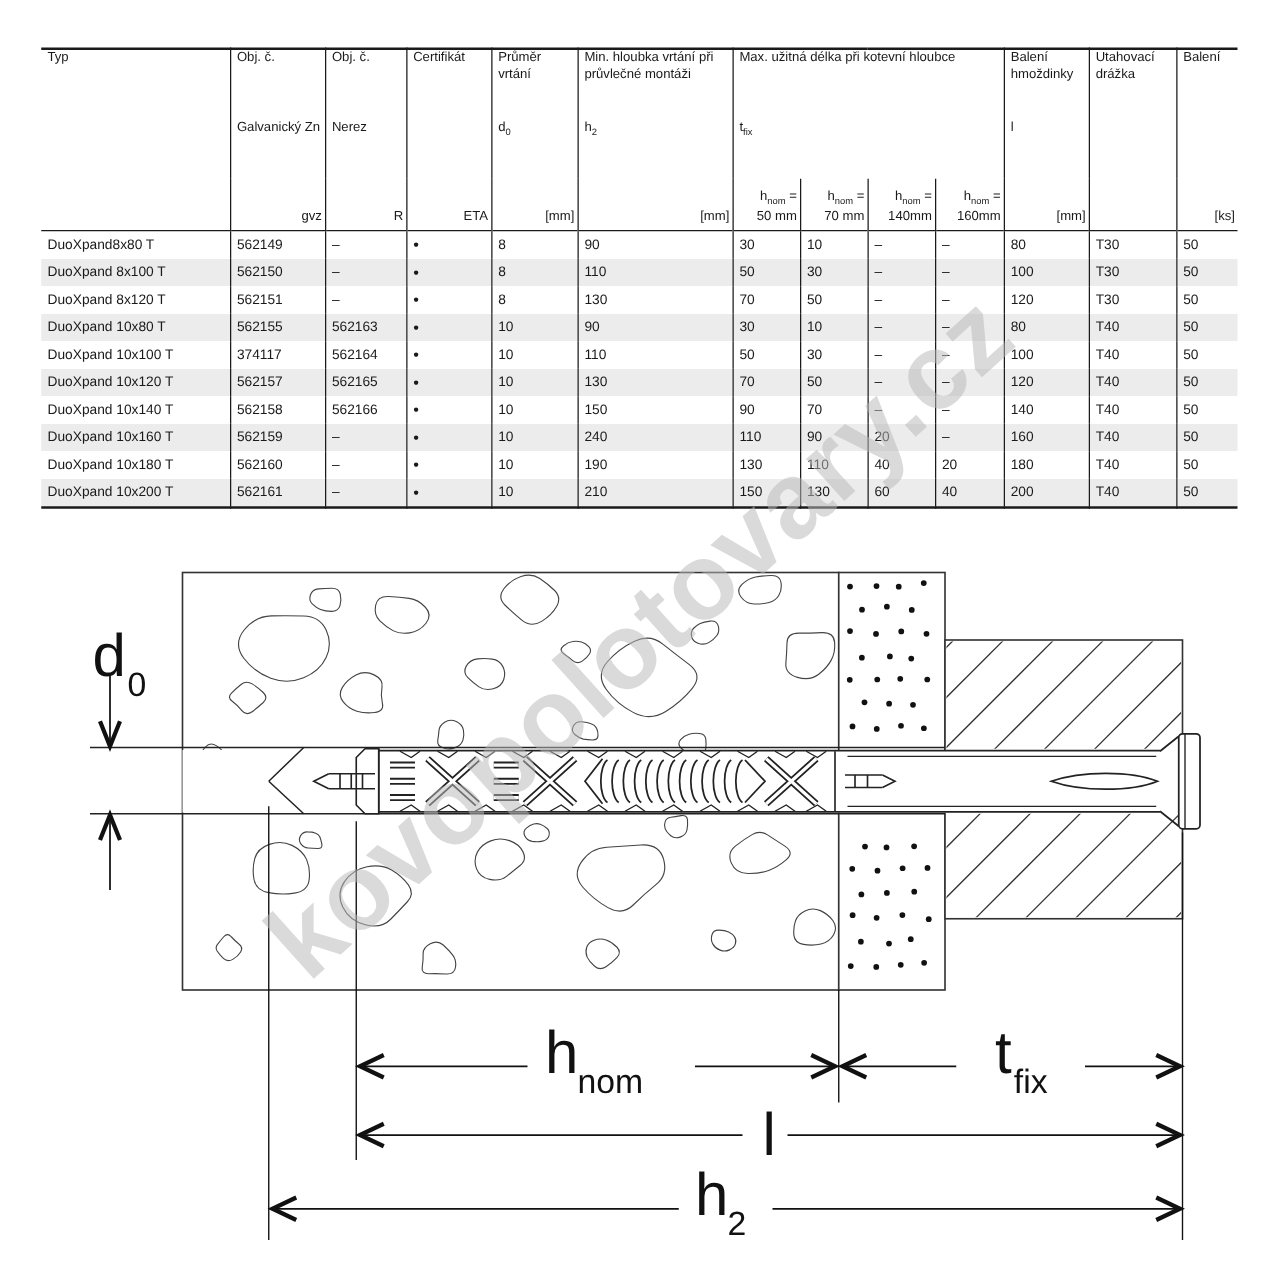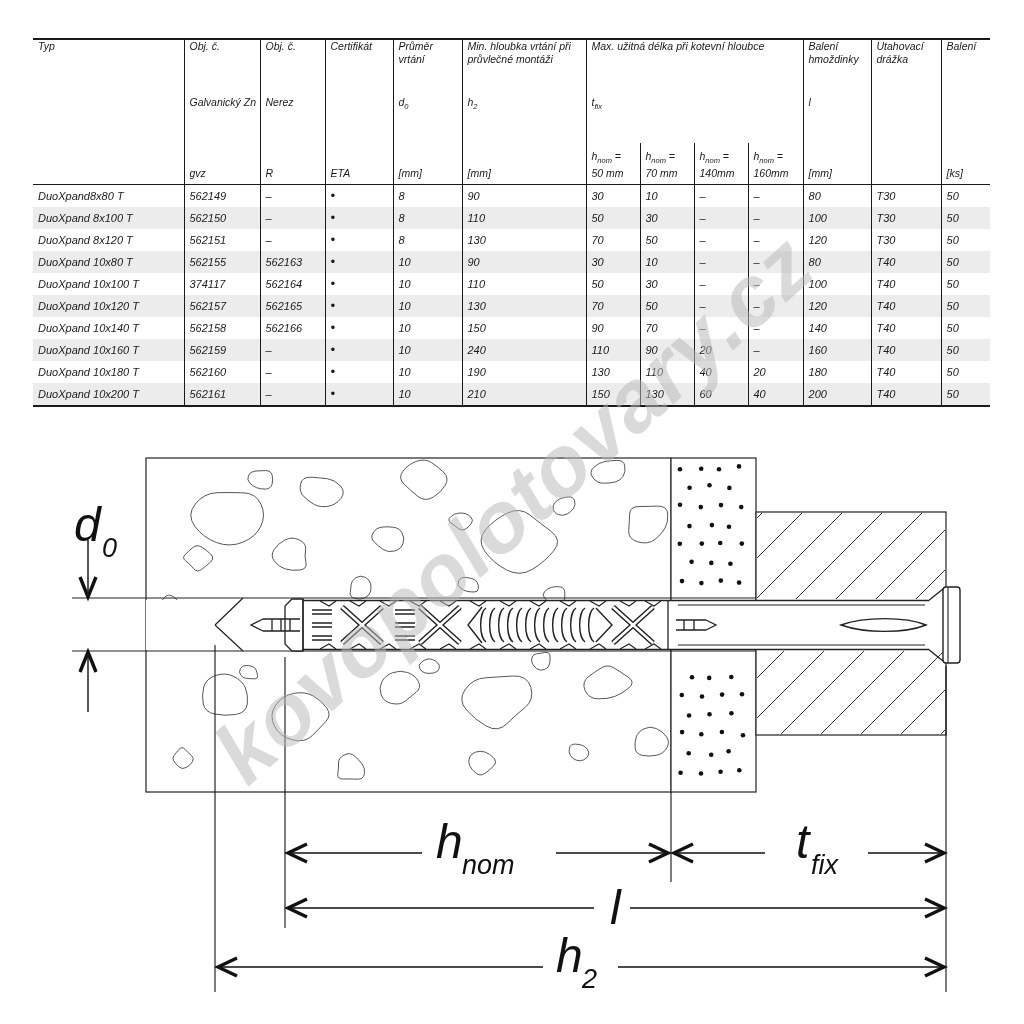--- a/index.html
+++ b/index.html
@@ -1,31 +1,31 @@
 <!DOCTYPE html>
 <html><head>
 <meta charset="utf-8">
 <style>
   html,body{margin:0;padding:0;}
   body{width:1024px;height:1024px;background:#fff;position:relative;overflow:hidden;
        font-family:"Liberation Sans",sans-serif;color:#1a1a1a;}
-  .page{position:absolute;inset:0;font-style:italic;}
+  .page{position:absolute;inset:0;}
 
   
   .spec-table{position:absolute;left:33px;top:38px;border-collapse:collapse;table-layout:fixed;
               width:957px;border-top:2px solid #1a1a1a;border-bottom:2px solid #1a1a1a;}
   .spec-table th,.spec-table td{border-right:1px solid #1a1a1a;padding:0 2px 0 5px;text-align:left;
               font-weight:normal;vertical-align:top;overflow:hidden;}
   .spec-table .last{border-right:none;}
   thead{border-bottom:1.5px solid #1a1a1a;}
   thead tr.r1{height:57px;}
   thead tr.r2{height:47px;}
   thead tr.r3{height:41px;}
   thead td,thead th{font-size:10.5px;line-height:1.22;}
-  thead tr.r3 td{vertical-align:bottom;padding-bottom:4px;}
+  thead tr.r3 td{vertical-align:bottom;padding-bottom:4px;text-align:right;}
   thead sub{font-size:7.5px;}
   .hnline{font-size:10.5px;margin-bottom:1px;}
   tbody td{font-size:11px;height:22px;line-height:22px;white-space:nowrap;}
   tbody tr.alt{background:#ececec;padding-left:32px;}
   tbody td.dot{font-size:13px;}
 
   
   .diagram{position:absolute;left:0;top:440px;}
   .big-label{font-family:"Liberation Sans",sans-serif;font-size:48px;fill:#111;}
   .small-label{font-family:"Liberation Sans",sans-serif;font-size:27px;fill:#111;}

